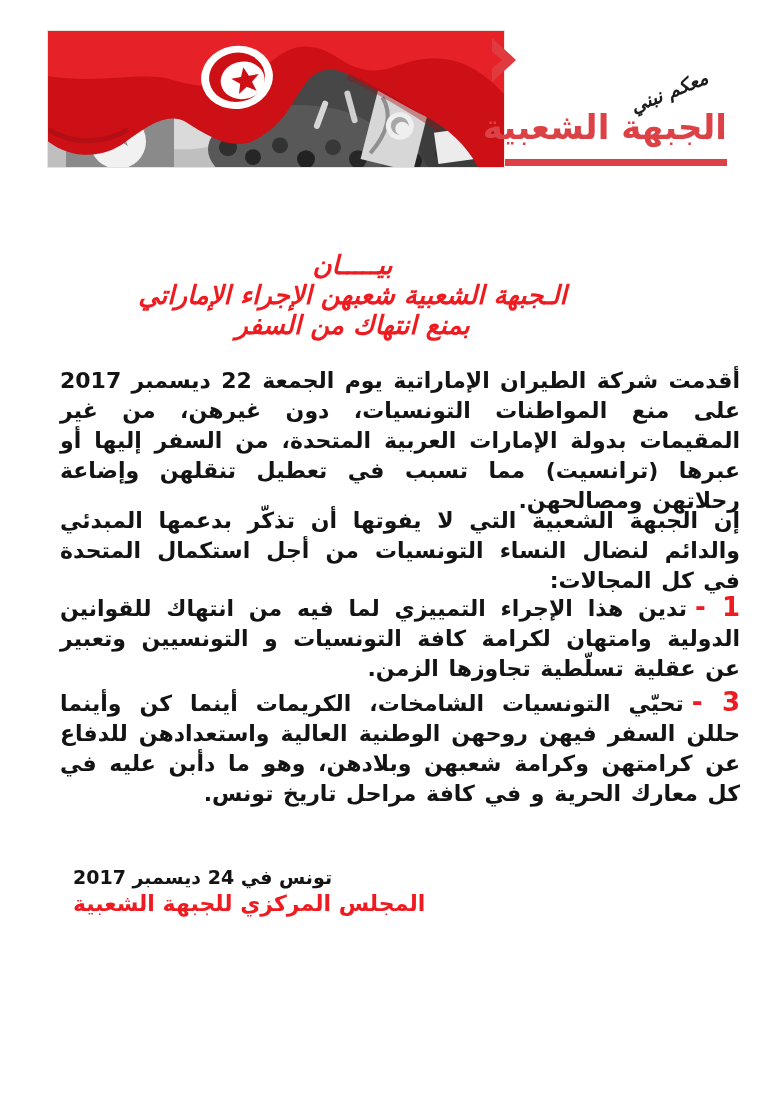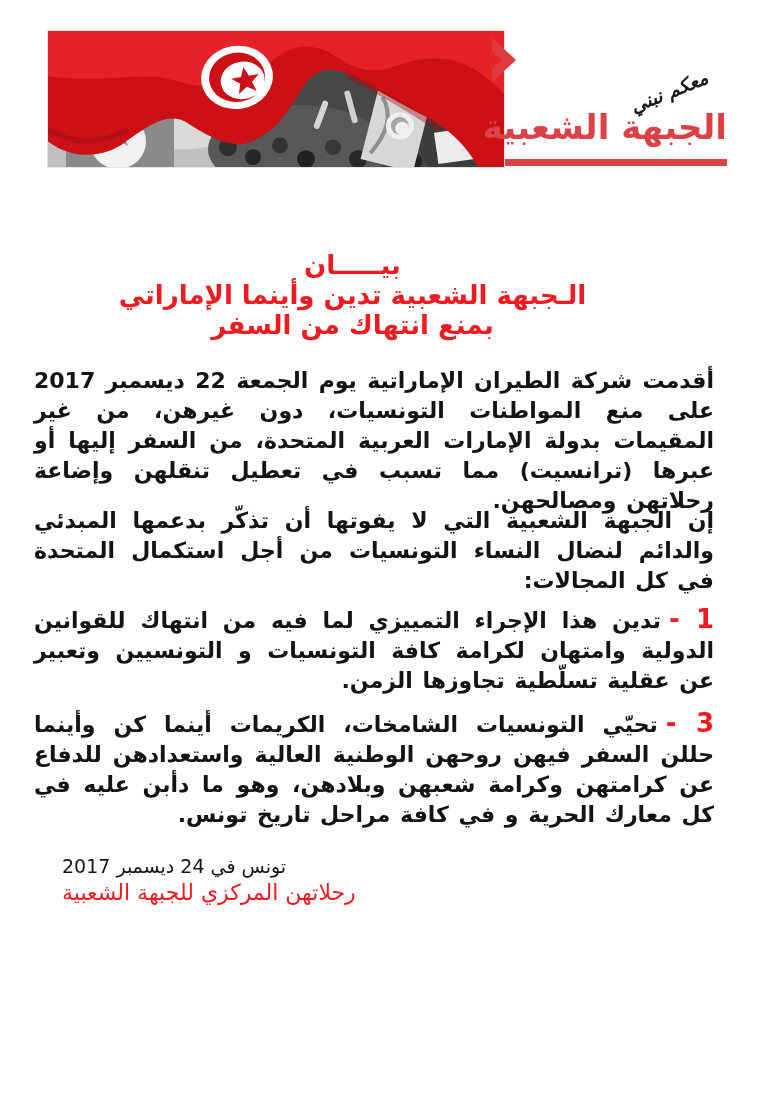--- a/index.html
+++ b/index.html
@@ -25,36 +25,36 @@
   }
   .org-name{
     position:absolute;left:0;right:0;top:74px;text-align:center;white-space:nowrap;
     font-size:34px;line-height:46px;font-weight:bold;letter-spacing:-1px;color:#dc4146;
   }
   .logo-underline{position:absolute;left:0;right:0;top:129px;height:7px;background:#dc4146;}
 
   
   .title{
     position:absolute;left:0;top:250px;width:705px;margin:0;
-    text-align:center;color:#ee1b20;font-size:26px;line-height:30px;font-weight:bold;
+    text-align:center;color:#ee1b20;font-size:26px;line-height:30px;font-weight:bold;font-style:italic;
   }
   .title span{display:block;}
   .para,.points{
-    position:absolute;right:54px;width:680px;margin:0;
+    position:absolute;right:28px;width:680px;margin:0;
     color:#141414;font-weight:bold;font-size:22px;line-height:30px;
     text-align:justify;word-spacing:2px;
   }
   .para1{top:366px;}
   .para2{top:506px;}
   .points{top:592px;}
-  .point{margin:12px 0 3px 0;}
+  .point{margin:0 0 3px 0;}
   .marker{color:#ee1b20;font-size:26px;line-height:30px;margin-left:8px;}
   .date,.signature{
-    position:absolute;left:58px;width:500px;margin:4px;
-    font-weight:normal;text-align:left;
+    position:absolute;left:58px;width:500px;margin:15px;
+    font-weight:bold;text-align:left;
   }
   .date{top:850px;font-size:19px;line-height:24px;color:#141414;}
   .signature{top:875px;font-size:22px;line-height:27px;color:#ee1b20;}
 </style>
 </head>
 <body>
 
 <div class="page">
 
   <header class="banner">
@@ -108,34 +108,34 @@
       </svg>
       <div class="slogan" dir="rtl">معكم نبني</div>
       <div class="org-name" dir="rtl">الجبهة الشعبية</div>
       <div class="logo-underline"></div>
     </div>
   </header>
 
   <main class="statement">
     <h1 class="title" dir="rtl">
       <span>بيـــــان</span>
-      <span>الـجبهة الشعبية تدين وأينما الإماراتي</span>
+      <span>الـجبهة الشعبية شعبهن الإجراء الإماراتي</span>
       <span>بمنع انتهاك من السفر</span>
     </h1>
 
     <p class="para para1" dir="rtl">أقدمت شركة الطيران الإماراتية يوم الجمعة 22 ديسمبر 2017 على منع المواطنات التونسيات، دون غيرهن، من غير المقيمات بدولة الإمارات العربية المتحدة، من السفر إليها أو عبرها (ترانسيت) مما تسبب في تعطيل تنقلهن وإضاعة رحلاتهن ومصالحهن.</p>
 
     <p class="para para2" dir="rtl">إن الجبهة الشعبية التي لا يفوتها أن تذكّر بدعمها المبدئي والدائم لنضال النساء التونسيات من أجل استكمال المتحدة في كل المجالات:</p>
 
     <div class="points" dir="rtl">
       <p class="point">
         <span class="marker">1 -</span><span>تدين هذا الإجراء التمييزي لما فيه من انتهاك للقوانين الدولية وامتهان لكرامة كافة التونسيات و التونسيين وتعبير عن عقلية تسلّطية تجاوزها الزمن.</span>
       </p>
       <p class="point">
         <span class="marker">3 -</span><span>تحيّي التونسيات الشامخات، الكريمات أينما كن وأينما حللن السفر فيهن روحهن الوطنية العالية واستعدادهن للدفاع عن كرامتهن وكرامة شعبهن وبلادهن، وهو ما دأبن عليه في كل معارك الحرية و في كافة مراحل تاريخ تونس.</span>
       </p>
     </div>
 
     <p class="date" dir="rtl">تونس في 24 ديسمبر 2017</p>
-    <p class="signature" dir="rtl">رحلاتهن المركزي للجبهة الشعبية</p>
+    <p class="signature" dir="rtl">المجلس المركزي للجبهة الشعبية</p>
   </main>
 
 </div>
 
 </body></html>

